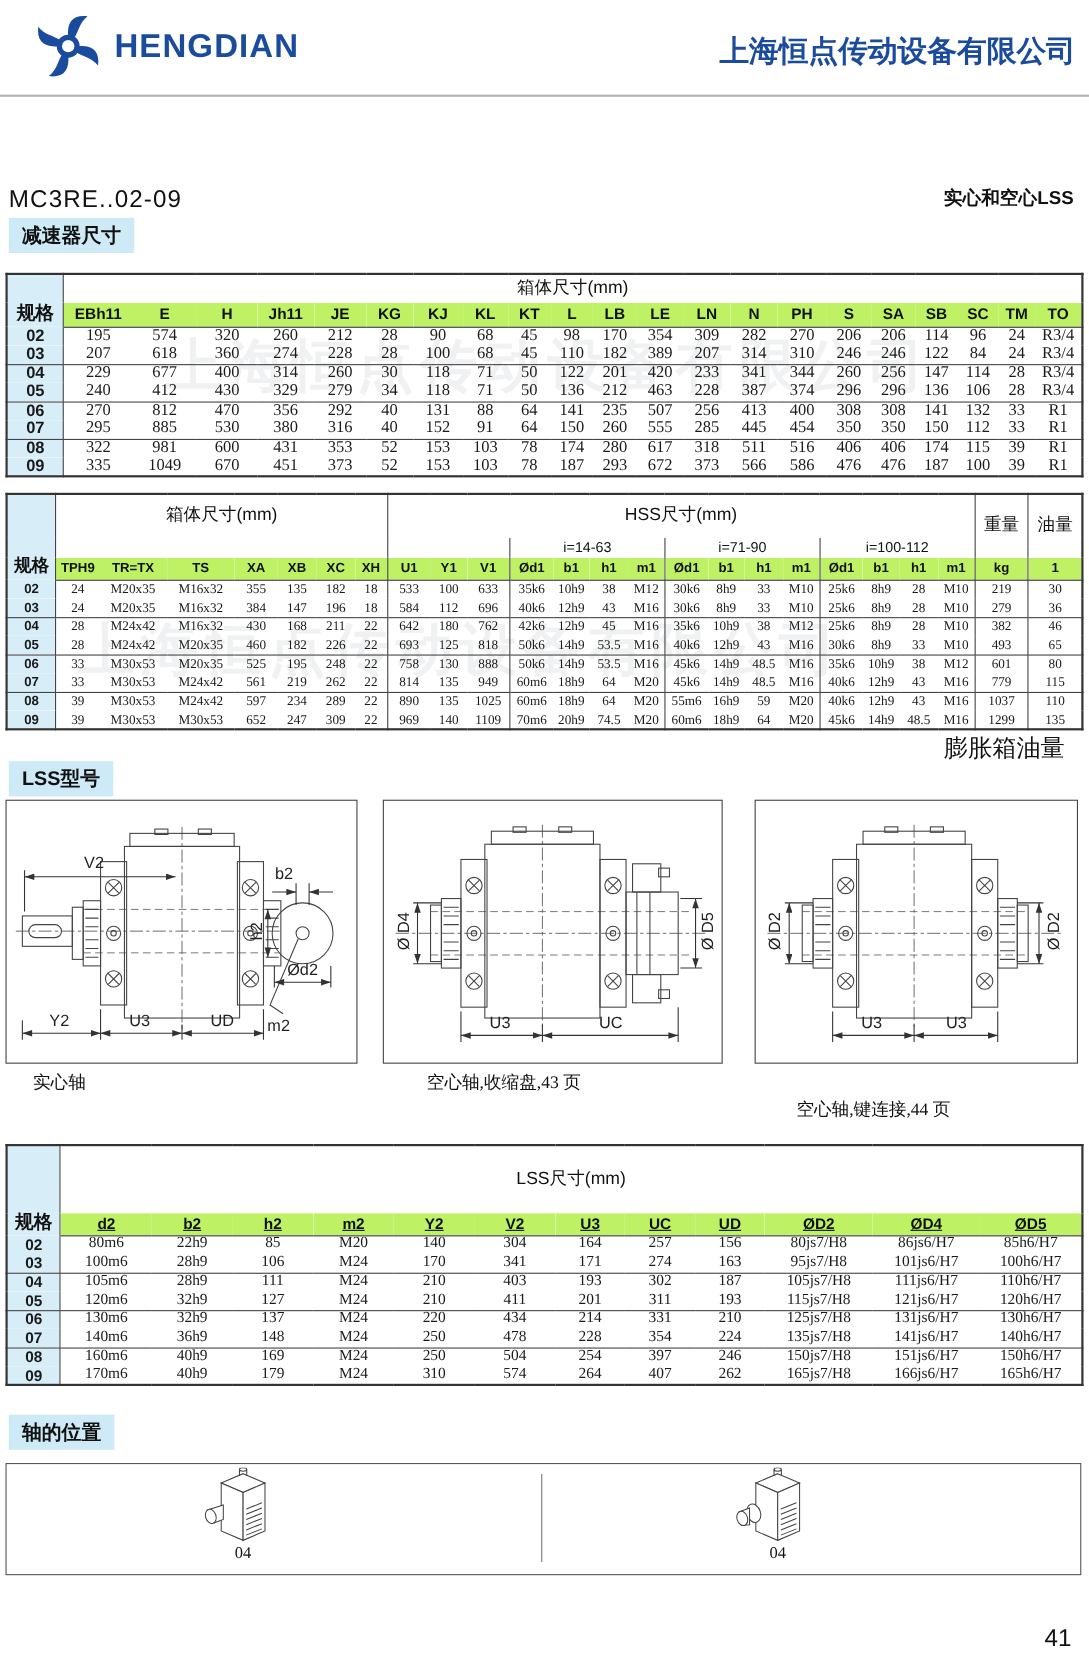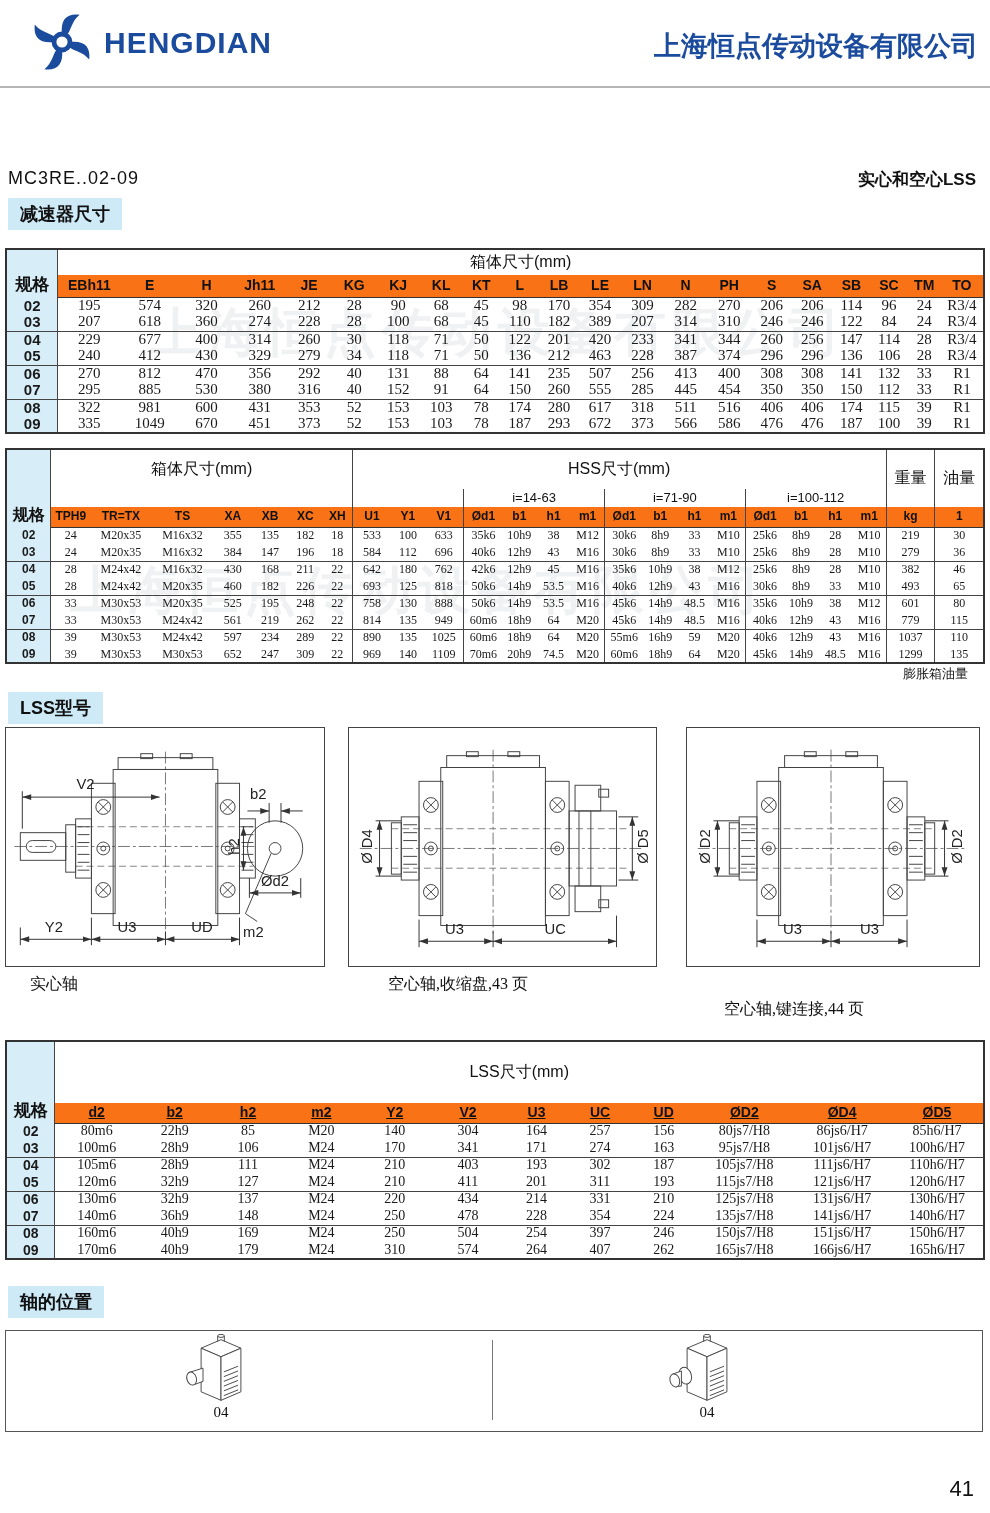--- a/index.html
+++ b/index.html
@@ -6,52 +6,52 @@
   .page{position:relative;width:990px;height:1513px;background:#fff;overflow:hidden;
         font-family:"Liberation Sans",sans-serif;color:#111;}
   
   .hdr{position:absolute;top:0;left:0;width:990px;height:86px;border-bottom:2px solid #b5b5b5;}
   .logo{position:absolute;left:30px;top:10px;width:64px;height:64px;}
   .brand{position:absolute;left:104px;top:26px;font-size:30px;font-weight:bold;color:#1b4b9d;letter-spacing:1px;}
   .company{position:absolute;right:12px;top:28px;font-size:27px;font-weight:bold;color:#1b4b9d;}
   
   .titlebar{position:absolute;top:110px;left:0;width:982px;height:38px;background:#c3e5f2;
             font-size:20px;font-weight:bold;line-height:38px;padding-left:8px;}
-  .model{position:absolute;left:8px;top:168px;font-size:18px;letter-spacing:1px;}
+  .model{position:absolute;left:8px;top:168px;font-size:22px;letter-spacing:1px;}
   .shaftnote{position:absolute;right:14px;top:168px;font-size:17px;font-weight:bold;}
   .seclabel{position:absolute;background:#cdeaf6;font-weight:bold;font-size:18px;padding:4px 12px;}
   #sec1{left:8px;top:198px;}
   #sec2{left:8px;top:692px;}
   #sec3{left:8px;top:1286px;}
   
   .wm{position:absolute;font-size:52px;font-weight:bold;letter-spacing:6px;color:rgba(110,120,130,0.10);
       white-space:nowrap;pointer-events:none;}
   #wm1{left:150px;top:298px;}
   #wm2{left:70px;top:556px;}
   
   .tablewrap{position:absolute;left:5px;width:980px;}
   #t1wrap{top:248px;} #t2wrap{top:448px;} #t3wrap{top:1040px;}
   table{border-collapse:collapse;table-layout:fixed;width:980px;border:2px solid #333;}
   th,td{padding:0;margin:0;text-align:center;white-space:nowrap;overflow:hidden;line-height:1.05;
         vertical-align:middle;font-weight:normal;}
   td{font-family:"Liberation Serif",serif;color:#1a1a1a;}
   .gtitle{font-size:16px;background:#fff;}
-  .band th{background:#f97316;border-bottom:1.5px solid #333;font-weight:bold;
+  .band th{background:#bef264;border-bottom:1.5px solid #333;font-weight:bold;
            font-family:"Liberation Sans",sans-serif;}
   .corner{background:#d7edf7;border-right:1px solid #444;vertical-align:bottom;
           font-weight:bold;padding-bottom:3px;}
   td.spec{background:#d7edf7;border-right:1px solid #444;font-family:"Liberation Sans",sans-serif;
           font-weight:bold;}
   .vr{border-right:1px solid #444;}
   .irow{font-size:13px;font-weight:normal;font-family:"Liberation Sans",sans-serif;}
   tr.pair-end td{border-bottom:1px solid #444;}
   #t1 .band th{font-size:14px;} #t1 td{font-size:15px;} #t1 tbody tr{height:17px;} #t1 .corner{font-size:17px;}
   #t2 .band th{font-size:12px;} #t2 td{font-size:12px;} #t2 tbody tr{height:17px;} #t2 .corner{font-size:16px;}
   #t3 .band th{font-size:14px;text-decoration:underline;} #t3 td{font-size:14px;} #t3 tbody tr{height:17px;} #t3 .corner{font-size:17px;}
-  .footnote{position:absolute;right:22px;top:665px;font-size:13px;}
+  .footnote{position:absolute;right:22px;top:665px;font-size:22px;}
   
   .panel{position:absolute;top:727px;height:238px;border:1.5px solid #444;background:#fff;}
   #p1{left:5px;width:318px;} #p2{left:348px;width:307px;} #p3{left:686px;width:292px;}
   .caption{position:absolute;top:974px;font-size:16px;font-family:"Liberation Serif",serif;}
   #c1{left:30px;} #c2{left:388px;} #c3{left:724px;margin-top:25px;}
   
   .pospanel{position:absolute;left:5px;top:1330px;width:976px;height:100px;border:1.5px solid #555;background:#fff;}
   .posdivider{position:absolute;left:492px;top:1340px;width:1px;height:80px;background:#777;}
   .carton{position:absolute;top:1334px;width:90px;height:72px;}
   #carton1{left:176px;} #carton2{left:662px;}

